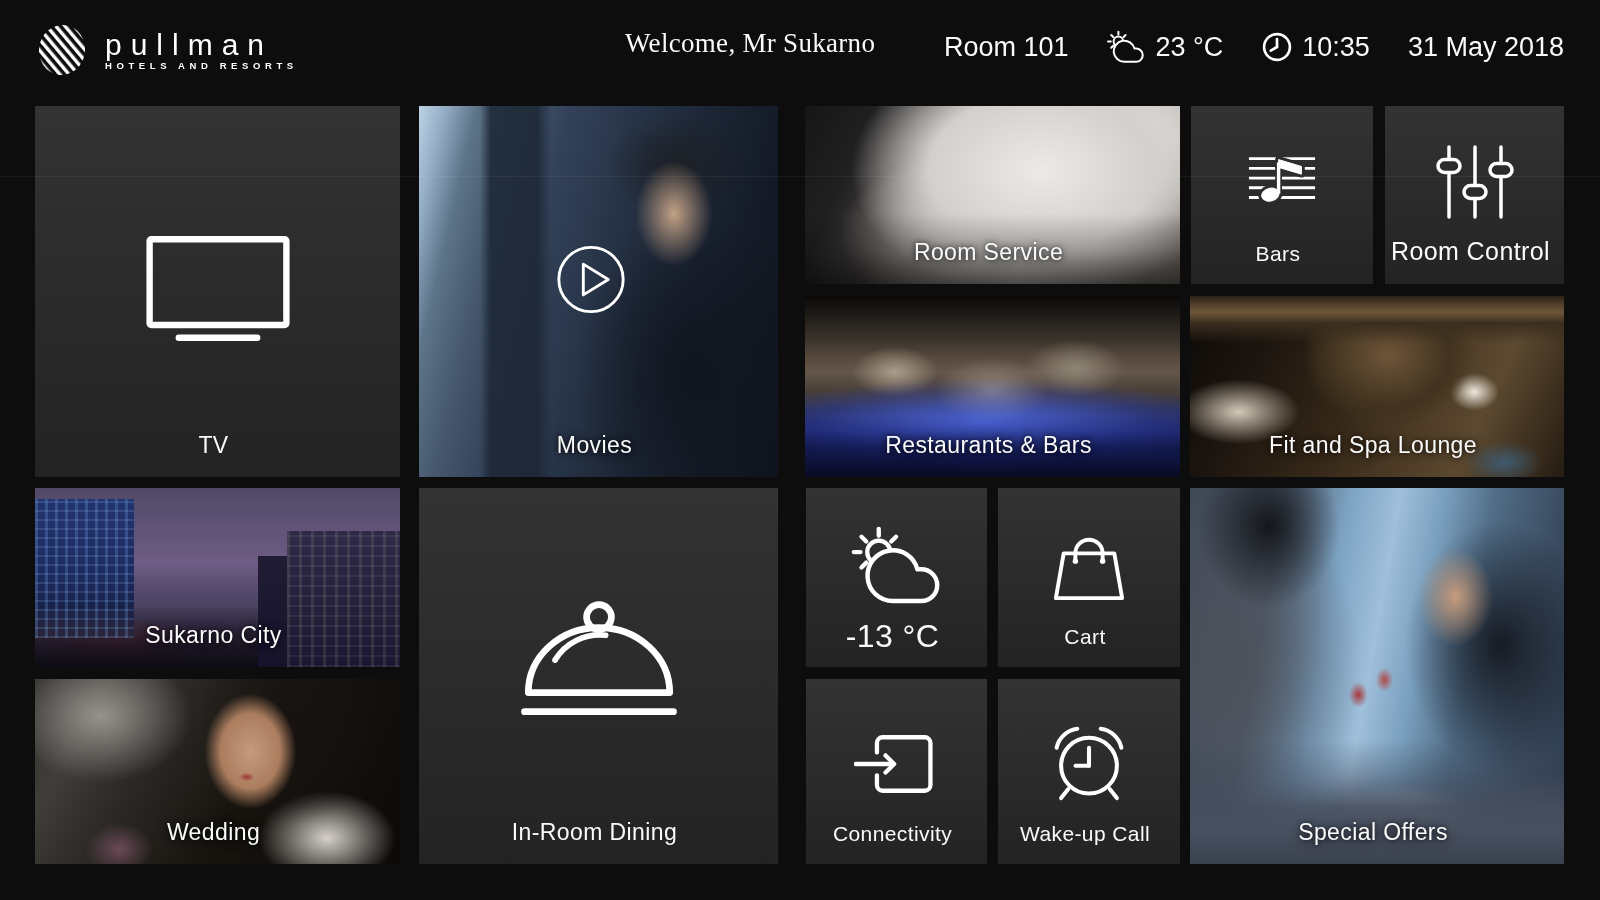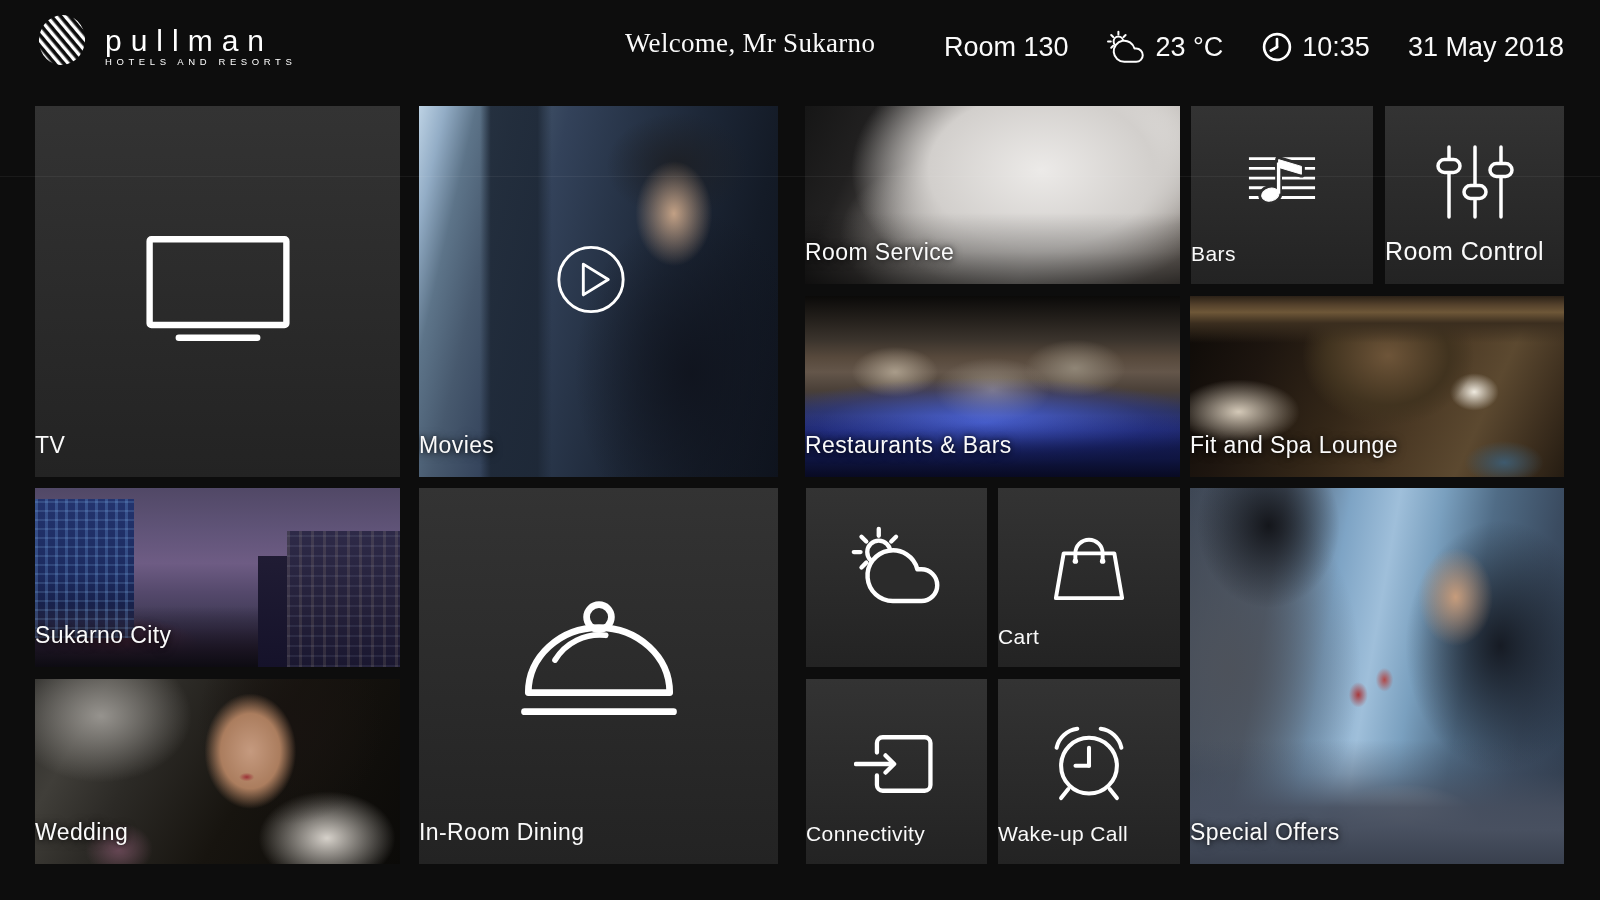--- a/index.html
+++ b/index.html
@@ -4,35 +4,35 @@
 <style>
   html,body{margin:0;padding:0;background:#000;}
   #screen{
     position:relative;width:1600px;height:900px;overflow:hidden;
     background:#0d0d0d;color:#fafafa;
     font-family:"Liberation Sans", sans-serif;
     -webkit-font-smoothing:antialiased;
   }
   
   #header{position:absolute;left:0;top:0;width:1600px;height:96px;}
-  .logo-group{position:absolute;left:35px;top:13px;display:flex;align-items:flex-end;}
+  .logo-group{position:absolute;left:35px;top:23px;display:flex;align-items:center;}
   .logo-mark{width:54px;height:54px;flex:0 0 auto;}
   .logo-text{margin-left:16px;}
   .brand{font-size:30px;font-weight:300;letter-spacing:9px;color:#fff;line-height:30px;}
-  .tagline{font-size:9.5px;font-weight:400;letter-spacing:4.6px;color:#fff;}
+  .tagline{font-size:9.5px;font-weight:700;letter-spacing:4.6px;color:#fff;}
   .welcome{position:absolute;left:625px;top:28px;font-size:27px;font-weight:400;letter-spacing:0.3px;font-family:Liberation Serif, serif;}
   .hdr-info{position:absolute;right:36px;top:30px;display:flex;align-items:center;gap:38px;font-size:27px;}
   .hdr-item{display:flex;align-items:center;gap:9px;white-space:nowrap;}
   .hdr-icon{display:inline-flex;align-items:center;}
   
   .seam{position:absolute;left:0;top:176px;width:1600px;height:1px;background:rgba(255,255,255,0.055);z-index:60;pointer-events:none;}
   
   .tile{position:absolute;background:linear-gradient(180deg,#333333 0%,#2b2b2b 50%,#232323 100%);overflow:hidden;cursor:pointer;}
   .tile .label{
-    position:absolute;left:0;right:8px;bottom:18px;text-align:left;
+    position:absolute;left:0;right:8px;bottom:18px;text-align:center;
     font-size:23px;font-weight:400;letter-spacing:0.4px;color:#fafafa;z-index:5;
   }
   .photo .label{text-shadow:0 1px 10px rgba(0,0,0,0.75), 0 0 4px rgba(0,0,0,0.5);}
   .label-big{font-size:32px !important;bottom:12px !important;letter-spacing:1px;}
   .icon-center{position:absolute;left:50%;transform:translateX(-50%);z-index:4;}
   .photo-layer{position:absolute;inset:0;z-index:1;}
   
   .t-tv          {left:35px;  top:106px; width:365px; height:371px;}
   .t-movies      {left:419px; top:106px; width:359px; height:371px;}
   .t-roomservice {left:805px; top:106px; width:375px; height:178px;}
@@ -133,21 +133,21 @@
       </span>
       <span class="logo-text">
         <div class="brand">pullman</div>
         <div class="tagline">HOTELS AND RESORTS</div>
       </span>
     </div>
 
     <div class="welcome">Welcome, Mr Sukarno</div>
 
     <div class="hdr-info">
-      <span class="hdr-item">Room 130</span>
+      <span class="hdr-item">Room 101</span>
       <span class="hdr-item">
         <span class="hdr-icon">
           <svg width="40" height="34" viewBox="0 0 100 82">
             <g stroke="#fff" stroke-width="5" stroke-linecap="round">
               <line x1="31" y1="3" x2="31" y2="10"></line>
               <line x1="13" y1="11" x2="18" y2="16"></line>
               <line x1="5" y1="27" x2="12" y2="27"></line>
               <line x1="13" y1="43" x2="18" y2="38"></line>
               <line x1="49" y1="11" x2="44" y2="16"></line>
             </g>
@@ -215,20 +215,21 @@
           <line x1="5" y1="27" x2="12" y2="27"></line>
           <line x1="13" y1="43" x2="18" y2="38"></line>
           <line x1="49" y1="11" x2="44" y2="16"></line>
         </g>
         <circle cx="31" cy="27" r="12" fill="none" stroke="#fff" stroke-width="4.5"></circle>
         <g transform="translate(16,12) scale(3.3)">
           <path d="M18 10h-1.26A8 8 0 1 0 9 20h9a5 5 0 0 0 0-10z" fill="#2b2b2b" stroke="#fff" stroke-width="1.4" stroke-linejoin="round"></path>
         </g>
       </svg>
     </span>
+    <span class="label label-big">-13 °C</span>
   </div>
 
   <div class="tile t-cart">
     <span class="icon-center" style="top:40px;">
       <svg width="80" height="76" viewBox="0 0 82 78">
         <path d="M15 26 H67 L75 72 H7 Z" fill="none" stroke="#fff" stroke-width="4" stroke-linejoin="round"></path>
         <path d="M27 33 v-7 a14 14 0 0 1 28 0 v7" fill="none" stroke="#fff" stroke-width="4" stroke-linecap="round"></path>
         <circle cx="27" cy="34" r="2.8" fill="#fff"></circle>
         <circle cx="55" cy="34" r="2.8" fill="#fff"></circle>
       </svg>

